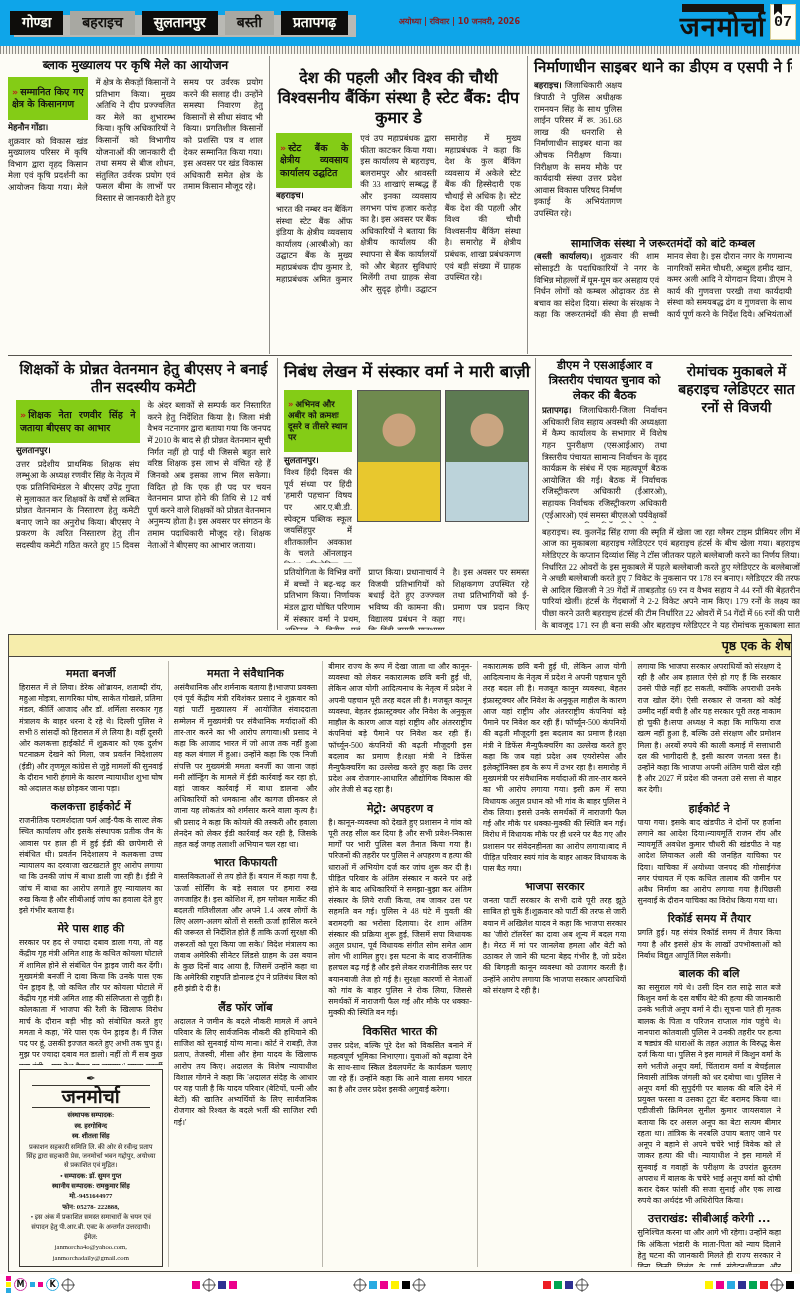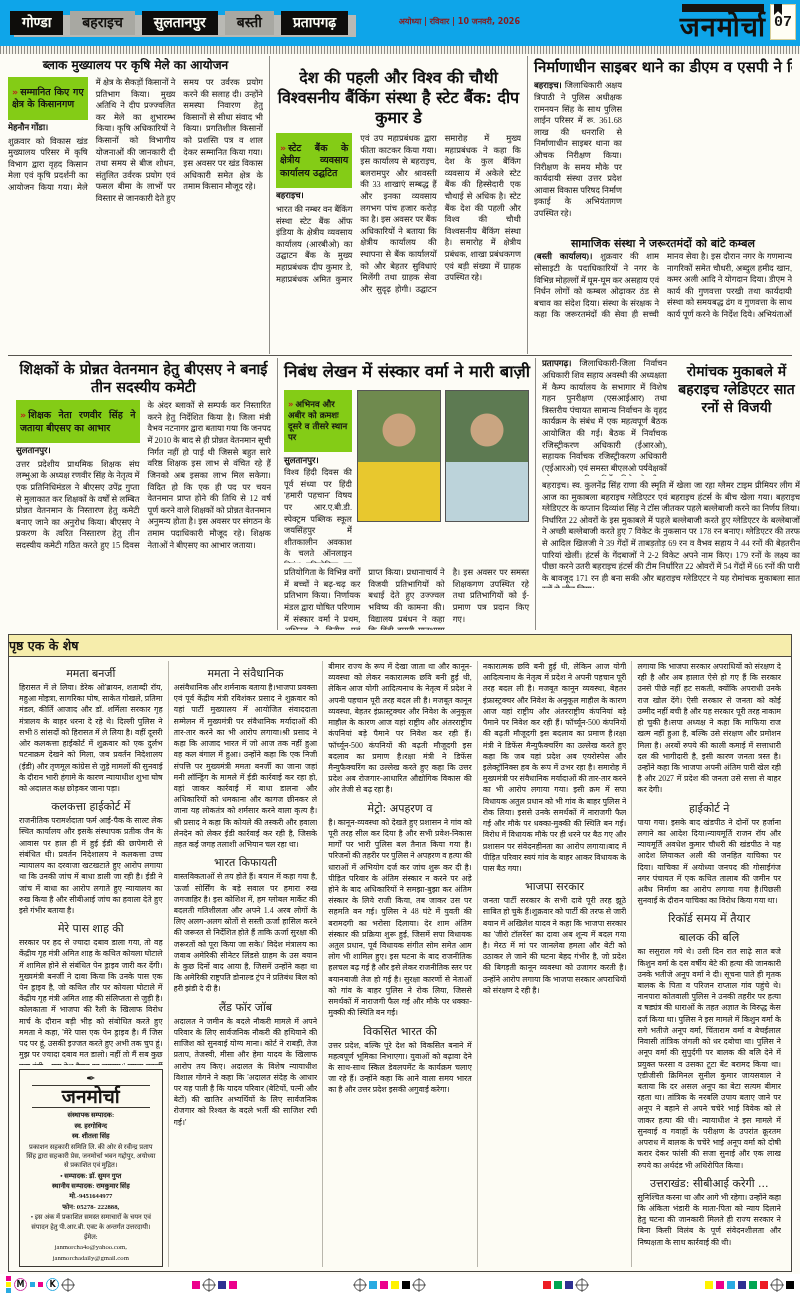--- a/index.html
+++ b/index.html
@@ -87,26 +87,26 @@
   .e-body2{margin-top:4px;height:92px}
   .r-top{display:flex;gap:6px}
   .sirblock{width:126px}
   .sirblock .hl{font-size:11.5px;line-height:1.3;margin-bottom:2px}
   .sirblock .bodytext{height:118px;overflow:hidden}
   .cricket-hl{width:128px;font-size:14px;line-height:1.3;margin-top:4px}
   .cricket-body{margin-top:4px;height:108px;overflow:hidden}
 
   
   .contin{position:absolute;left:8px;top:634px;width:784px;height:638px;border:1px solid #4a4741;background:#fdfcf4}
-  .contin-banner{height:22px;background:#f6edac;border-bottom:1px solid #4a4741;text-align:left;
+  .contin-banner{height:22px;background:#f6edac;border-bottom:1px solid #4a4741;text-align:right;
      font-family:"DejaVu Sans",sans-serif;font-weight:bold;font-size:12.5px;line-height:22px}
   .contin-cols{display:flex;height:614px;padding:4px 5px}
   .ccol{flex:1;padding:0 5px;overflow:hidden;border-right:1px solid #b9b6ac;display:flex;flex-direction:column}
   .ccol:last-child{border-right:none}
-  .chead{font-family:"DejaVu Sans",sans-serif;font-weight:normal;font-size:11px;text-align:center;margin:4px 0 2px 0}
+  .chead{font-family:"DejaVu Sans",sans-serif;font-weight:bold;font-size:11px;text-align:center;margin:4px 0 2px 0}
   .cbody{font-size:7.9px;line-height:1.42;text-align:justify}
   .ccol-flow{flex:1;overflow:hidden}
 
   
   .imprint{border:1px solid #3c3933;margin-top:4px;padding:3px 4px;text-align:center;font-size:6.7px;line-height:1.4;background:#fcfaf0}
   .imprint .nib{font-size:11px;display:block;line-height:1}
   .imprint .ilogo{font-family:"DejaVu Sans",sans-serif;font-weight:bold;font-size:19px;line-height:1.1;border-top:1px solid #3c3933;border-bottom:1px solid #3c3933;margin:1px 8px 2px 8px}
   .imprint .b{font-weight:bold}
   .imprint div{margin-bottom:1px}
 
@@ -212,20 +212,21 @@
         </div>
       </div>
       <div class="e-body2 bodytext cols3">
         <span>प्रतियोगिता के विभिन्न वर्गों में बच्चों ने बढ़-चढ़ कर प्रतिभाग किया। निर्णायक मंडल द्वारा घोषित परिणाम में संस्कार वर्मा ने प्रथम, अभिनव ने द्वितीय एवं अबीर सिंह ने तृतीय स्थान प्राप्त किया। प्रधानाचार्य ने विजयी प्रतिभागियों को बधाई देते हुए उज्ज्वल भविष्य की कामना की। विद्यालय प्रबंधन ने कहा कि हिंदी हमारी मातृभाषा ही नहीं हमारी पहचान भी है। इस अवसर पर समस्त शिक्षकगण उपस्थित रहे तथा प्रतिभागियों को ई-प्रमाण पत्र प्रदान किए गए।</span>
       </div>
     </div>
 
     <div class="art artR">
       <div class="r-top">
         <div class="sirblock">
+          <div class="hl">डीएम ने एसआईआर व त्रिस्तरीय पंचायत चुनाव को लेकर की बैठक</div>
           <div class="bodytext">
             <span class="dateline">प्रतापगढ़।</span>
             <span>जिलाधिकारी-जिला निर्वाचन अधिकारी शिव सहाय अवस्थी की अध्यक्षता में कैम्प कार्यालय के सभागार में विशेष गहन पुनरीक्षण (एसआईआर) तथा त्रिस्तरीय पंचायत सामान्य निर्वाचन के वृहद कार्यक्रम के संबंध में एक महत्वपूर्ण बैठक आयोजित की गई। बैठक में निर्वाचक रजिस्ट्रीकरण अधिकारी (ईआरओ), सहायक निर्वाचक रजिस्ट्रीकरण अधिकारी (एईआरओ) एवं समस्त बीएलओ पर्यवेक्षकों को आवश्यक दिशा-निर्देश दिये गये। डीएम ने कहा कि कोई भी अर्ह नागरिक मतदाता सूची में नाम दर्ज कराने से वंचित न रहे तथा 27 फरवरी तक सभी कार्य पूर्ण कर लिये जाएं।</span>
           </div>
         </div>
         <div class="hl cricket-hl">रोमांचक मुकाबले में बहराइच ग्लेडिएटर सात रनों से विजयी</div>
       </div>
       <div class="cricket-body bodytext">
         <span>बहराइच। स्व. कुलनेंद्र सिंह राणा की स्मृति में खेला जा रहा ग्लैमर टाइम प्रीमियर लीग में आज का मुकाबला बहराइच ग्लेडिएटर एवं बहराइच हंटर्स के बीच खेला गया। बहराइच ग्लेडिएटर के कप्तान दिव्यांश सिंह ने टॉस जीतकर पहले बल्लेबाजी करने का निर्णय लिया। निर्धारित 22 ओवरों के इस मुकाबले में पहले बल्लेबाजी करते हुए ग्लेडिएटर के बल्लेबाजों ने अच्छी बल्लेबाजी करते हुए 7 विकेट के नुकसान पर 178 रन बनाए। ग्लेडिएटर की तरफ से आदिल खिलजी ने 39 गेंदों में ताबड़तोड़ 69 रन व वैभव सहाय ने 44 रनों की बेहतरीन पारियां खेलीं। हंटर्स के गेंदबाजों ने 2-2 विकेट अपने नाम किए। 179 रनों के लक्ष्य का पीछा करने उतरी बहराइच हंटर्स की टीम निर्धारित 22 ओवरों में 54 गेंदों में 66 रनों की पारी के बावजूद 171 रन ही बना सकी और बहराइच ग्लेडिएटर ने यह रोमांचक मुकाबला सात रनों से जीत लिया।</span>
       </div>
@@ -291,20 +292,21 @@
           <div class="cbody">जनता पार्टी सरकार के सभी दावे पूरी तरह झूठे साबित हो चुके हैं।शुक्रवार को पार्टी की तरफ से जारी बयान में अखिलेश यादव ने कहा कि भाजपा सरकार का 'जीरो टॉलरेंस' का दावा अब शून्य में बदल गया है। मेरठ में मां पर जानलेवा हमला और बेटी को उठाकर ले जाने की घटना बेहद गंभीर है, जो प्रदेश की बिगड़ती कानून व्यवस्था को उजागर करती है। उन्होंने आरोप लगाया कि भाजपा सरकार अपराधियों को संरक्षण दे रही है।</div>
         </div>
       </div>
 
       <div class="ccol">
         <div class="ccol-flow">
           <div class="cbody">लगाया कि भाजपा सरकार अपराधियों को संरक्षण दे रही है और अब हालात ऐसे हो गए हैं कि सरकार उनसे पीछे नहीं हट सकती, क्योंकि अपराधी उनके राज खोल देंगे। ऐसी सरकार से जनता को कोई उम्मीद नहीं बची है और यह सरकार पूरी तरह नाकाम हो चुकी है।सपा अध्यक्ष ने कहा कि माफिया राज खत्म नहीं हुआ है, बल्कि उसे संरक्षण और प्रमोशन मिला है। अरबों रुपये की काली कमाई में सत्ताधारी दल की भागीदारी है, इसी कारण जनता त्रस्त है। उन्होंने कहा कि भाजपा अपनी अंतिम पारी खेल रही है और 2027 में प्रदेश की जनता उसे सत्ता से बाहर कर देगी।</div>
           <div class="chead">हाईकोर्ट ने</div>
           <div class="cbody">पाया गया। इसके बाद खंडपीठ ने दोनों पर हर्जाना लगाने का आदेश दिया।न्यायमूर्ति राजन रॉय और न्यायमूर्ति अवधेश कुमार चौधरी की खंडपीठ ने यह आदेश लियाकत अली की जनहित याचिका पर दिया। याचिका में अयोध्या जनपद की गोसाईगंज नगर पंचायत में एक कथित तालाब की जमीन पर अवैध निर्माण का आरोप लगाया गया है।पिछली सुनवाई के दौरान याचिका का विरोध किया गया था।</div>
           <div class="chead">रिकॉर्ड समय में तैयार</div>
+          <div class="cbody">प्रगति हुई। यह संयंत्र रिकॉर्ड समय में तैयार किया गया है और इससे क्षेत्र के लाखों उपभोक्ताओं को निर्बाध विद्युत आपूर्ति मिल सकेगी।</div>
           <div class="chead">बालक की बलि</div>
           <div class="cbody">का ससुराल गये थे। उसी दिन रात साढ़े सात बजे किशुन वर्मा के दस वर्षीय बेटे की हत्या की जानकारी उनके भतीजे अनूप वर्मा ने दी। सूचना पाते ही मृतक बालक के पिता व परिजन राप्ताल गांव पहुंचे थे। नानपारा कोतवाली पुलिस ने उनकी तहरीर पर हत्या व षड्यंत्र की धाराओं के तहत अज्ञात के विरुद्ध केस दर्ज किया था। पुलिस ने इस मामले में किशुन वर्मा के सगे भतीजे अनूप वर्मा, चिंताराम वर्मा व बेचईलाल निवासी तांत्रिक जंगली को धर दबोचा था। पुलिस ने अनूप वर्मा की सुपुर्दगी पर बालक की बलि देने में प्रयुक्त फरसा व उसका टूटा बेंट बरामद किया था।एडीजीसी क्रिमिनल सुनील कुमार जायसवाल ने बताया कि दर असल अनूप का बेटा सत्यम बीमार रहता था। तांत्रिक के नरबलि उपाय बताए जाने पर अनूप ने बहाने से अपने चचेरे भाई विवेक को ले जाकर हत्या की थी। न्यायाधीश ने इस मामले में सुनवाई व गवाहों के परीक्षण के उपरांत क्रूरतम अपराध में बालक के चचेरे भाई अनूप वर्मा को दोषी करार देकर फांसी की सजा सुनाई और एक लाख रुपये का अर्थदंड भी अधिरोपित किया।</div>
           <div class="chead">उत्तराखंड: सीबीआई करेगी ...</div>
           <div class="cbody">सुनिश्चित करना था और आगे भी रहेगा। उन्होंने कहा कि अंकिता भंडारी के माता-पिता को न्याय दिलाने हेतु घटना की जानकारी मिलते ही राज्य सरकार ने बिना किसी विलंब के पूर्ण संवेदनशीलता और निष्पक्षता के साथ कार्रवाई की थी।</div>
         </div>
       </div>
 
     </div>
   </div>
 

